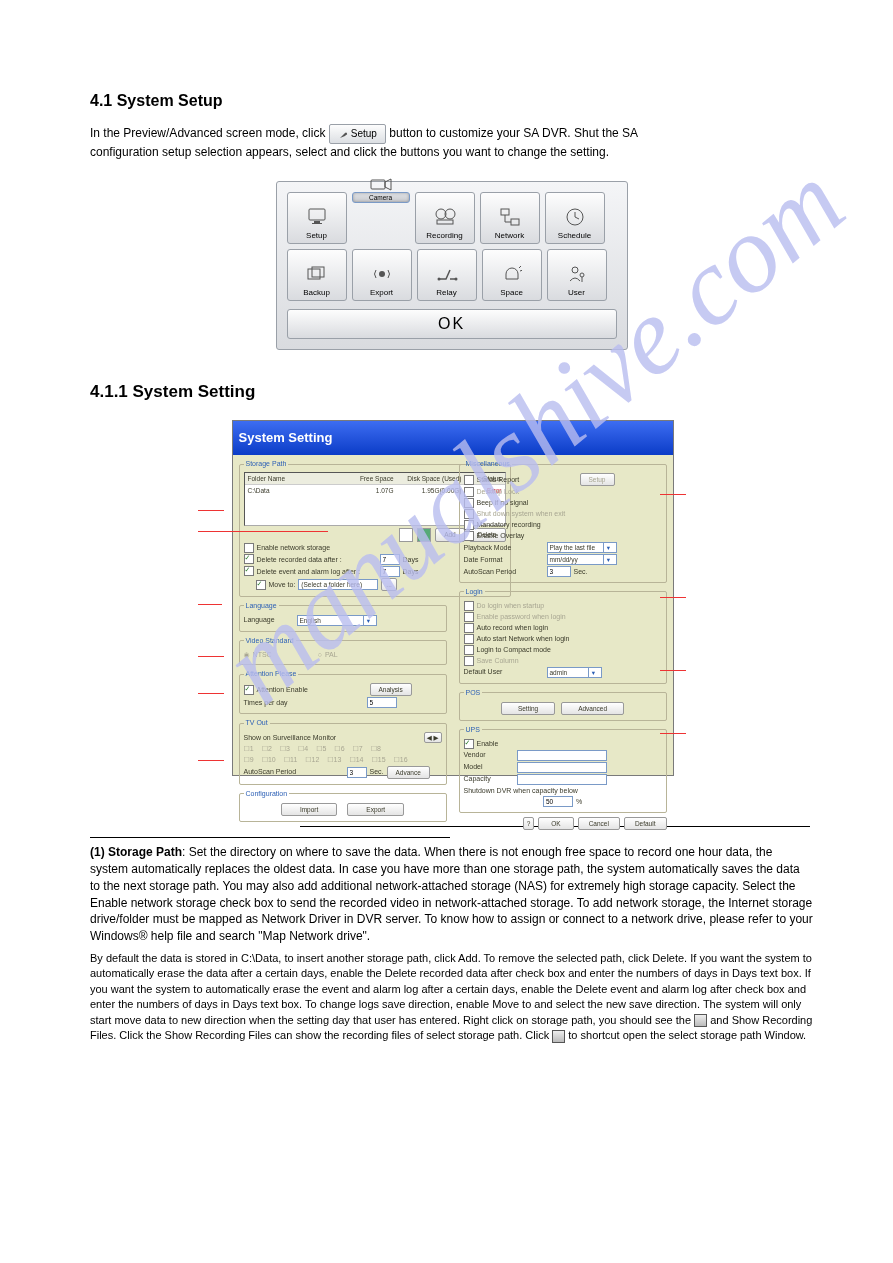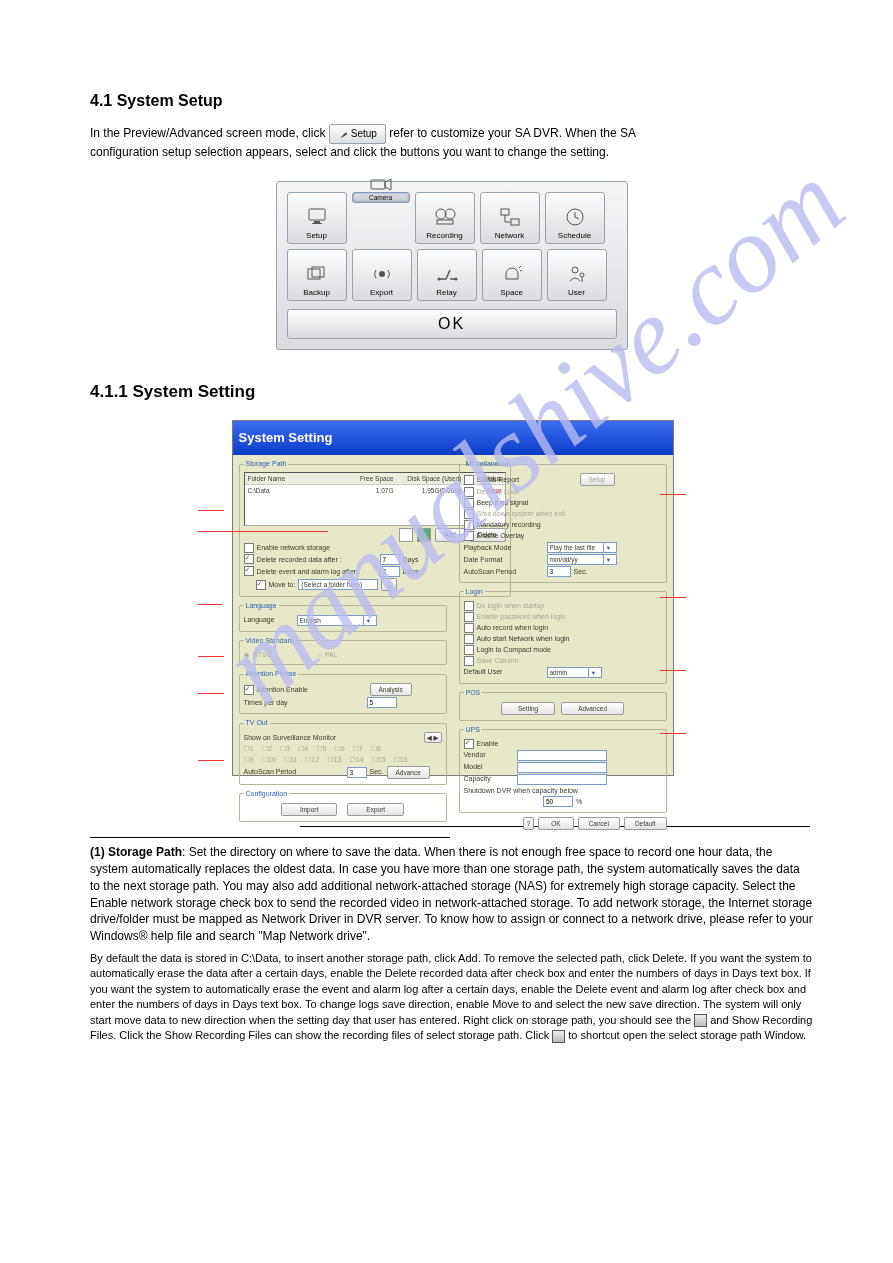--- a/index.html
+++ b/index.html
@@ -66,21 +66,21 @@
 
   <div class="content">
     <div class="h1">4.1 System Setup</div>
     <div>
       <span>In the Preview/Advanced screen mode, click</span>
       <span class="setup-btn">
         <svg width="10" height="10" viewBox="0 0 10 10">
             <path d="M2 8 L6 4 L7 3 A1.2 1.2 0 1 1 8 5 L7 6 Z" fill="#555"></path>
           </svg><span>Setup</span>
       </span>
-      <span>refer to customize your SA DVR. When the SA</span><br>
+      <span>button to customize your SA DVR. Shut the SA</span><br>
       <span>configuration setup selection appears, select and click the buttons you want to change the setting.</span>
     </div>
 
     <div class="panel">
       <div class="grid">
         <div class="tile">
             <div class="ic">
               <svg width="22" height="20">
                 <rect x="3" y="2" width="16" height="11" rx="1" fill="none" stroke="#555"></rect>
                 <rect x="8" y="14" width="6" height="2" fill="#555"></rect>

